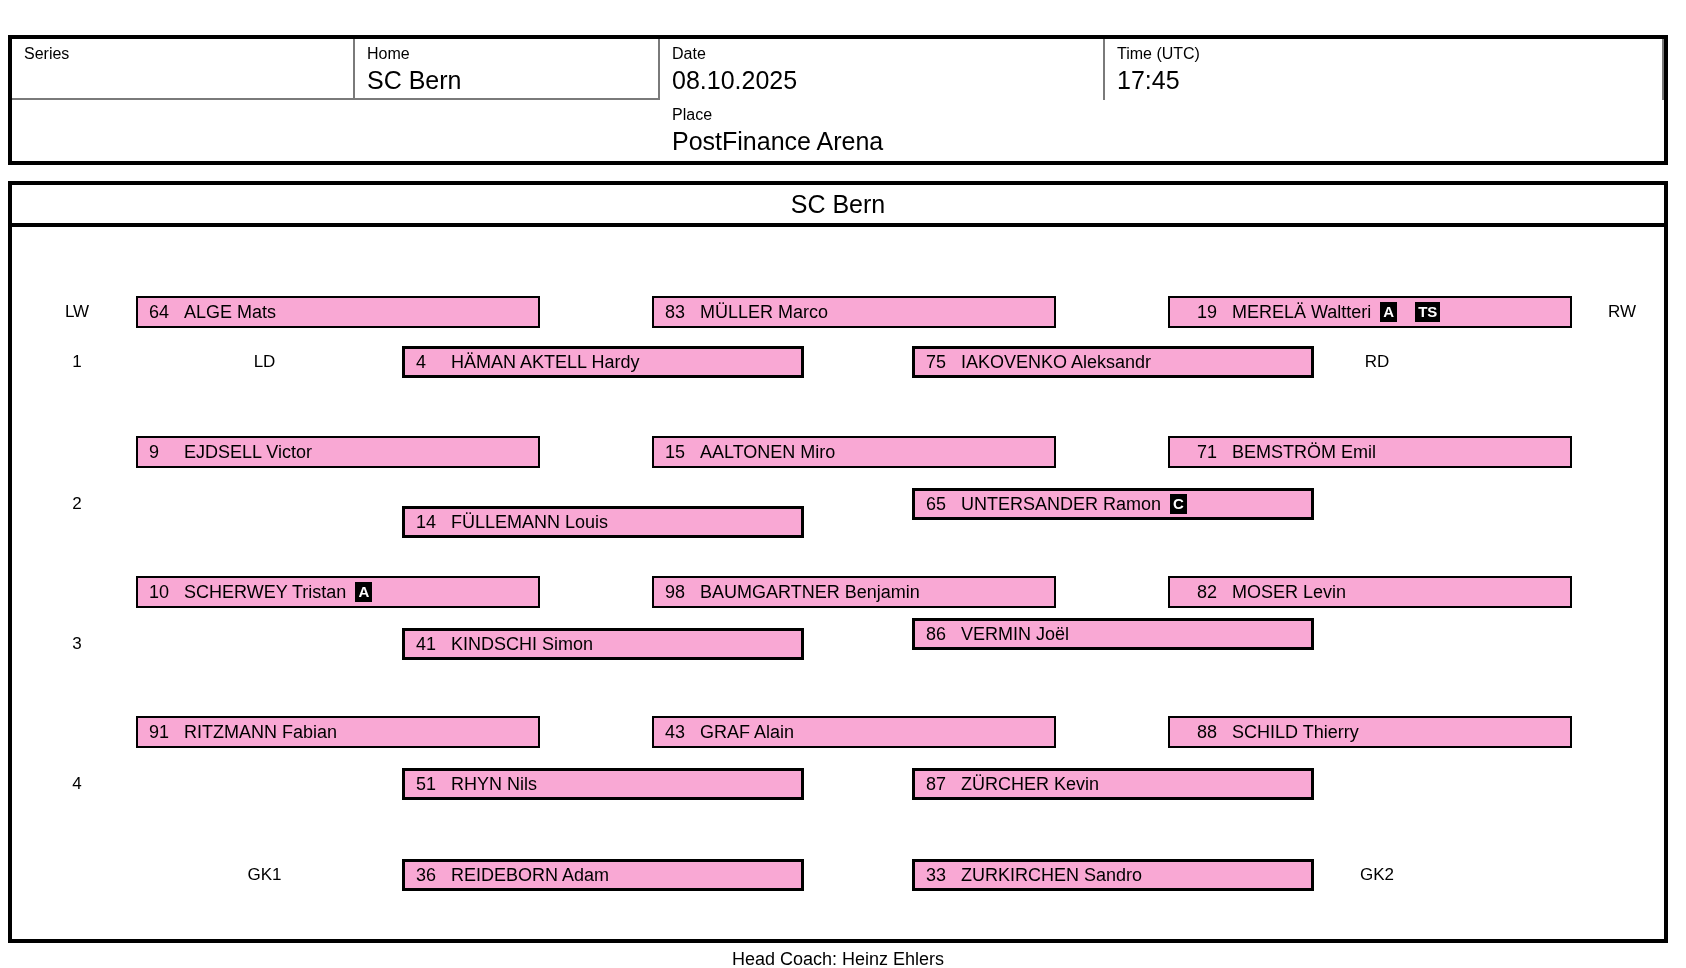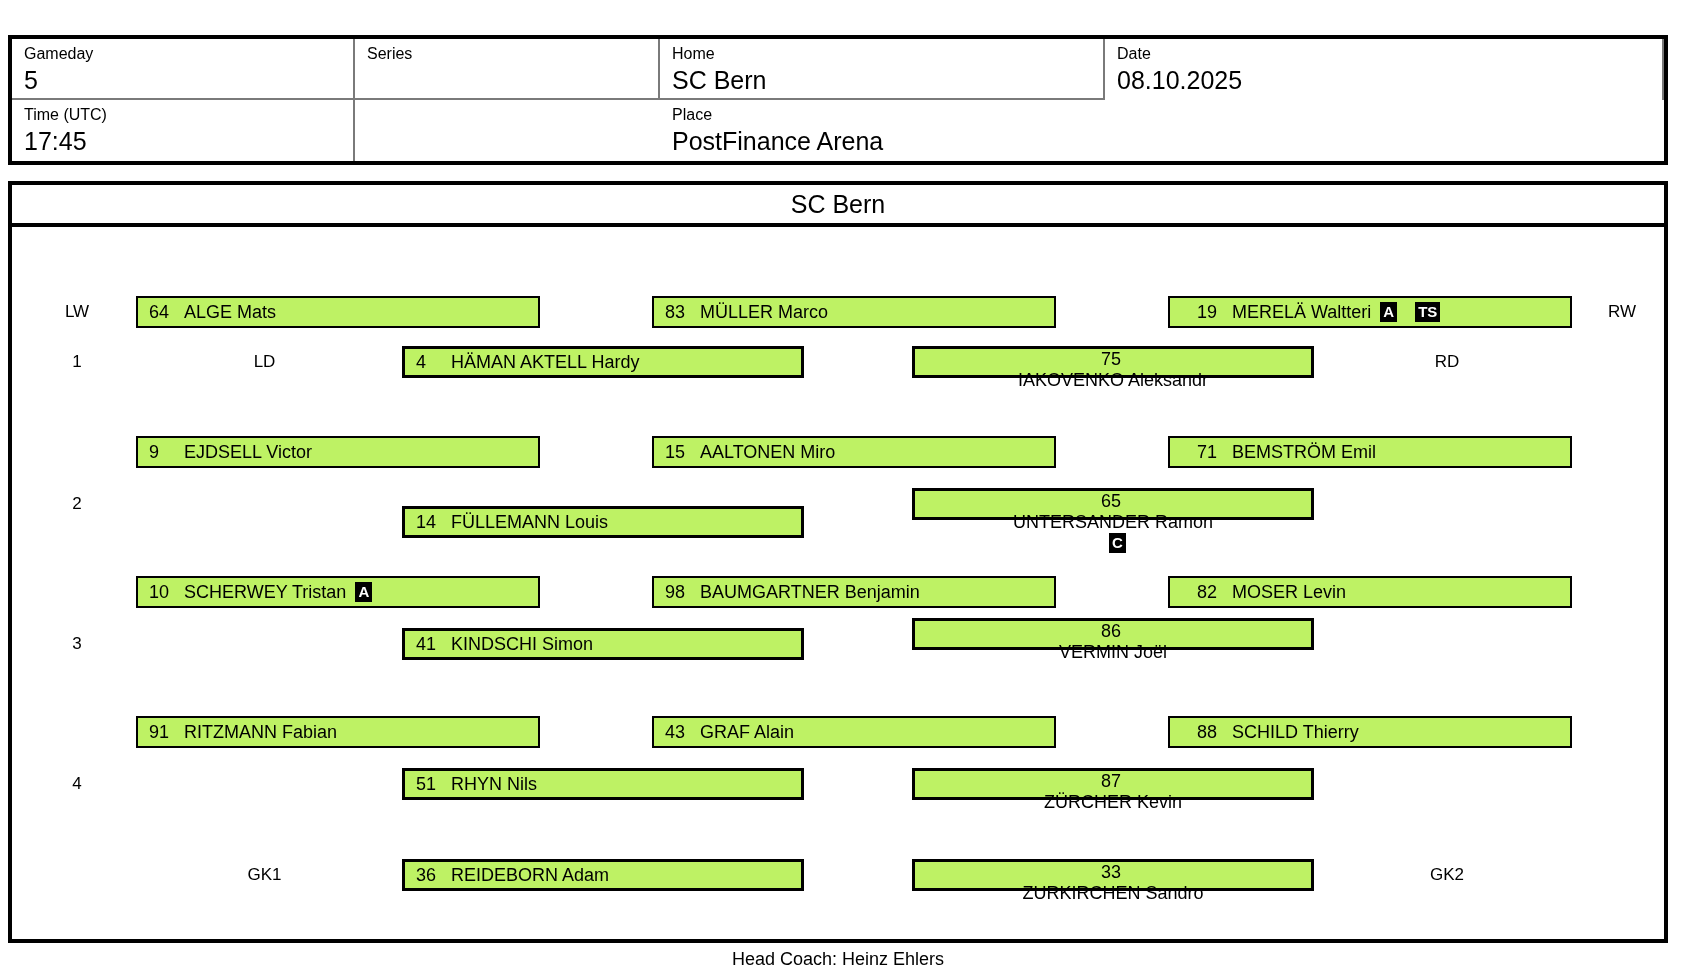--- a/index.html
+++ b/index.html
@@ -57,30 +57,30 @@
     justify-content: center;
     font-size: 25px;
   }
   .lineup { position: absolute; left: 0; top: 46px; right: 0; bottom: 0; }
 
   .pbox {
     position: absolute;
     height: 32px;
     box-sizing: border-box;
     border: 2px solid #000;
-    background: #bef264;
+    background: #f9a8d4;
     display: flex;
     align-items: center;
   }
   .pbox.thick { border-width: 3px; }
   .fw1 { left: 124px; width: 404px; }
   .fw2 { left: 640px; width: 404px; }
   .fw3 { left: 1156px; width: 404px; padding-left: 16px; }
   .df1 { left: 390px; width: 402px; }
-  .df2 { left: 900px; width: 402px; flex-direction: column; }
+  .df2 { left: 900px; width: 402px; }
 
   .num  { flex: none; width: 35px; padding-left: 11px; font-size: 18px; }
   .pname { font-size: 18px; white-space: nowrap; }
   .badge {
     display: inline-block;
     margin-left: 9px;
     background: #000;
     color: #fff;
     font-size: 15px;
     font-weight: bold;
@@ -90,41 +90,37 @@
 
   .poslabel {
     position: absolute;
     height: 32px;
     line-height: 32px;
     text-align: center;
     font-size: 17px;
   }
   .lab-left  { left: 30px;   width: 70px;  }
   .lab-ld    { left: 195px;  width: 115px; text-align: center; }
-  .lab-rd    { left: 1375px; width: 120px; }
+  .lab-rd    { left: 1305px; width: 120px; }
   .lab-rw    { left: 1565px; width: 90px;  }
 
   .coach-line {
     position: absolute;
     left: 0; right: 0;
     top: 718px;
     text-align: center;
     font-size: 18px;
   }
 </style>
 </head>
 <body>
 
 <div class="sheet">
 
   <div class="header-box">
-    <div class="hcell">
-      <div class="hlabel">Gameday</div>
-      <div class="hvalue">5</div>
-    </div>
     <div class="hcell">
       <div class="hlabel">Series</div>
       <div class="hvalue"></div>
     </div>
     <div class="hcell">
       <div class="hlabel">Home</div>
       <div class="hvalue">SC Bern</div>
     </div>
     <div class="hcell no-bottom">
       <div class="hlabel">Date</div>

